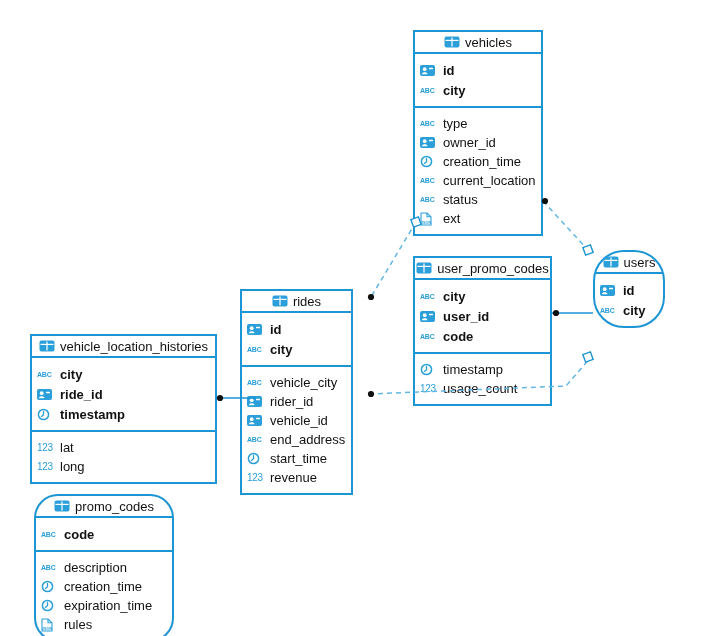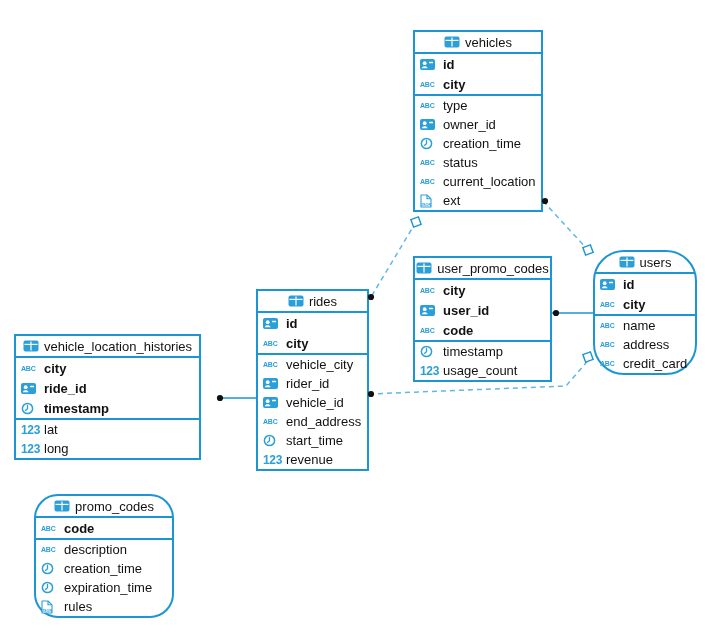--- a/index.html
+++ b/index.html
@@ -22,21 +22,21 @@
   .tbl-header {
     display: flex;
     align-items: center;
     justify-content: center;
     gap: 5px;
     height: 22px;
     padding: 6px 4px;
     border-bottom: 2px solid var(--accent, #1b95d3);
     white-space: nowrap;
   }
-  .tbl-section { padding: 0 0; }
+  .tbl-section { padding: 6px 0; }
   .tbl-section.body { border-top: 2px solid var(--accent, #1b95d3); }
   .field-row {
     display: flex;
     align-items: center;
     gap: 4px;
     height: 19px;
     padding: 0 4px 0 5px;
     white-space: nowrap;
   }
   .tbl-section.pk .field-row { height: 20px; }
@@ -49,22 +49,22 @@
     justify-content: flex-start;
   }
   .hdr-icon { flex: 0 0 16px; width: 16px; }
   .abc {
     font-size: 7px;
     font-weight: 800;
     color: var(--icon, #2b9fd9);
     letter-spacing: -0.2px;
   }
   .n123 {
-    font-size: 12px;
-    font-weight: 700;
+    font-size: 10px;
+    font-weight: 400;
     color: var(--icon, #2b9fd9);
     letter-spacing: -0.3px;
   }
   #wires {
     position: absolute;
     left: 0; top: 0;
     pointer-events: none;
   }
 </style>
 </head>
@@ -125,27 +125,27 @@
               <circle cx="6.5" cy="6.5" r="5.1" fill="none" stroke="#2b9fd9" stroke-width="1.5"></circle>
               <path d="M6.5 6.8 V3.4 M6.5 6.8 L4.4 8.4" fill="none" stroke="#2b9fd9" stroke-width="1.3" stroke-linecap="round"></path>
             </svg>
           </span>
           <span class="field-name">creation_time</span>
         </div>
         <div class="field-row">
           <span class="type-icon">
             <span class="abc">ABC</span>
           </span>
+          <span class="field-name">current_location</span>
+        </div>
+        <div class="field-row">
+          <span class="type-icon">
+            <span class="abc">ABC</span>
+          </span>
           <span class="field-name">status</span>
-        </div>
-        <div class="field-row">
-          <span class="type-icon">
-            <span class="abc">ABC</span>
-          </span>
-          <span class="field-name">current_location</span>
         </div>
         <div class="field-row">
           <span class="type-icon">
             <svg width="12" height="14" viewBox="0 0 12 14">
               <path d="M1 1 H7 L11 4.8 V13 H1 Z" fill="#fff" stroke="#2b9fd9" stroke-width="1.1" stroke-linejoin="round"></path>
               <path d="M7 1 V4.8 H11" fill="none" stroke="#2b9fd9" stroke-width="1.1"></path>
               <text x="6" y="11.8" font-size="3.8" font-weight="bold" fill="#2b9fd9" text-anchor="middle">JSON</text>
             </svg>
           </span>
           <span class="field-name">ext</span>
@@ -199,21 +199,21 @@
           <span class="field-name">timestamp</span>
         </div>
         <div class="field-row">
           <span class="type-icon">
             <span class="n123">123</span>
           </span>
           <span class="field-name">usage_count</span>
         </div>
       </div>
     </div>
-    <div class="table-box" style="left: 593px; top: 250px; width: 104px; border-radius: 31px;">
+    <div class="table-box" style="left: 593px; top: 250px; width: 72px; border-radius: 31px;">
       <div class="tbl-header">
         <span class="type-icon hdr-icon">
           <svg width="16" height="12" viewBox="0 0 16 12">
             <rect x="0.5" y="0.5" width="15" height="11" rx="2" fill="#2b9fd9"></rect>
             <line x1="1.5" y1="4.4" x2="14.5" y2="4.4" stroke="#fff" stroke-width="1.2"></line>
             <line x1="8" y1="1.5" x2="8" y2="10.5" stroke="#fff" stroke-width="1.2"></line>
           </svg>
         </span>
         <span class="tbl-title">users</span>
       </div>
@@ -229,76 +229,56 @@
           </span>
           <span class="field-name">id</span>
         </div>
         <div class="field-row pk">
           <span class="type-icon">
             <span class="abc">ABC</span>
           </span>
           <span class="field-name">city</span>
         </div>
       </div>
+    </div>
+    <div class="table-box" style="left: 240px; top: 289px; width: 113px;">
+      <div class="tbl-header">
+        <span class="type-icon hdr-icon">
+          <svg width="16" height="12" viewBox="0 0 16 12">
+            <rect x="0.5" y="0.5" width="15" height="11" rx="2" fill="#2b9fd9"></rect>
+            <line x1="1.5" y1="4.4" x2="14.5" y2="4.4" stroke="#fff" stroke-width="1.2"></line>
+            <line x1="8" y1="1.5" x2="8" y2="10.5" stroke="#fff" stroke-width="1.2"></line>
+          </svg>
+        </span>
+        <span class="tbl-title">rides</span>
+      </div>
+      <div class="tbl-section pk">
+        <div class="field-row pk">
+          <span class="type-icon">
+            <svg width="15" height="11" viewBox="0 0 15 11">
+              <rect width="15" height="11" rx="2" fill="#2b9fd9"></rect>
+              <circle cx="4.7" cy="4.2" r="1.9" fill="#fff"></circle>
+              <path d="M1.9 9.2 C2.2 6.6 7.2 6.6 7.5 9.2 Z" fill="#fff"></path>
+              <rect x="9" y="2.8" width="4" height="1.4" rx="0.5" fill="#fff"></rect>
+            </svg>
+          </span>
+          <span class="field-name">id</span>
+        </div>
+        <div class="field-row pk">
+          <span class="type-icon">
+            <span class="abc">ABC</span>
+          </span>
+          <span class="field-name">city</span>
+        </div>
+      </div>
       <div class="tbl-section body">
         <div class="field-row">
           <span class="type-icon">
             <span class="abc">ABC</span>
           </span>
-          <span class="field-name">name</span>
-        </div>
-        <div class="field-row">
-          <span class="type-icon">
-            <span class="abc">ABC</span>
-          </span>
-          <span class="field-name">address</span>
-        </div>
-        <div class="field-row">
-          <span class="type-icon">
-            <span class="abc">ABC</span>
-          </span>
-          <span class="field-name">credit_card</span>
-        </div>
-      </div>
-    </div>
-    <div class="table-box" style="left: 256px; top: 289px; width: 113px;">
-      <div class="tbl-header">
-        <span class="type-icon hdr-icon">
-          <svg width="16" height="12" viewBox="0 0 16 12">
-            <rect x="0.5" y="0.5" width="15" height="11" rx="2" fill="#2b9fd9"></rect>
-            <line x1="1.5" y1="4.4" x2="14.5" y2="4.4" stroke="#fff" stroke-width="1.2"></line>
-            <line x1="8" y1="1.5" x2="8" y2="10.5" stroke="#fff" stroke-width="1.2"></line>
-          </svg>
-        </span>
-        <span class="tbl-title">rides</span>
-      </div>
-      <div class="tbl-section pk">
-        <div class="field-row pk">
-          <span class="type-icon">
-            <svg width="15" height="11" viewBox="0 0 15 11">
-              <rect width="15" height="11" rx="2" fill="#2b9fd9"></rect>
-              <circle cx="4.7" cy="4.2" r="1.9" fill="#fff"></circle>
-              <path d="M1.9 9.2 C2.2 6.6 7.2 6.6 7.5 9.2 Z" fill="#fff"></path>
-              <rect x="9" y="2.8" width="4" height="1.4" rx="0.5" fill="#fff"></rect>
-            </svg>
-          </span>
-          <span class="field-name">id</span>
-        </div>
-        <div class="field-row pk">
-          <span class="type-icon">
-            <span class="abc">ABC</span>
-          </span>
-          <span class="field-name">city</span>
-        </div>
-      </div>
-      <div class="tbl-section body">
-        <div class="field-row">
-          <span class="type-icon">
-            <span class="abc">ABC</span>
-          </span>
           <span class="field-name">vehicle_city</span>
         </div>
         <div class="field-row">
           <span class="type-icon">
             <svg width="15" height="11" viewBox="0 0 15 11">
               <rect width="15" height="11" rx="2" fill="#2b9fd9"></rect>
               <circle cx="4.7" cy="4.2" r="1.9" fill="#fff"></circle>
               <path d="M1.9 9.2 C2.2 6.6 7.2 6.6 7.5 9.2 Z" fill="#fff"></path>
               <rect x="9" y="2.8" width="4" height="1.4" rx="0.5" fill="#fff"></rect>
             </svg>
@@ -332,21 +312,21 @@
           <span class="field-name">start_time</span>
         </div>
         <div class="field-row">
           <span class="type-icon">
             <span class="n123">123</span>
           </span>
           <span class="field-name">revenue</span>
         </div>
       </div>
     </div>
-    <div class="table-box" style="left: 14px; top: 334px; width: 187px;">
+    <div class="table-box" style="left: 30px; top: 334px; width: 187px;">
       <div class="tbl-header">
         <span class="type-icon hdr-icon">
           <svg width="16" height="12" viewBox="0 0 16 12">
             <rect x="0.5" y="0.5" width="15" height="11" rx="2" fill="#2b9fd9"></rect>
             <line x1="1.5" y1="4.4" x2="14.5" y2="4.4" stroke="#fff" stroke-width="1.2"></line>
             <line x1="8" y1="1.5" x2="8" y2="10.5" stroke="#fff" stroke-width="1.2"></line>
           </svg>
         </span>
         <span class="tbl-title">vehicle_location_histories</span>
       </div>

